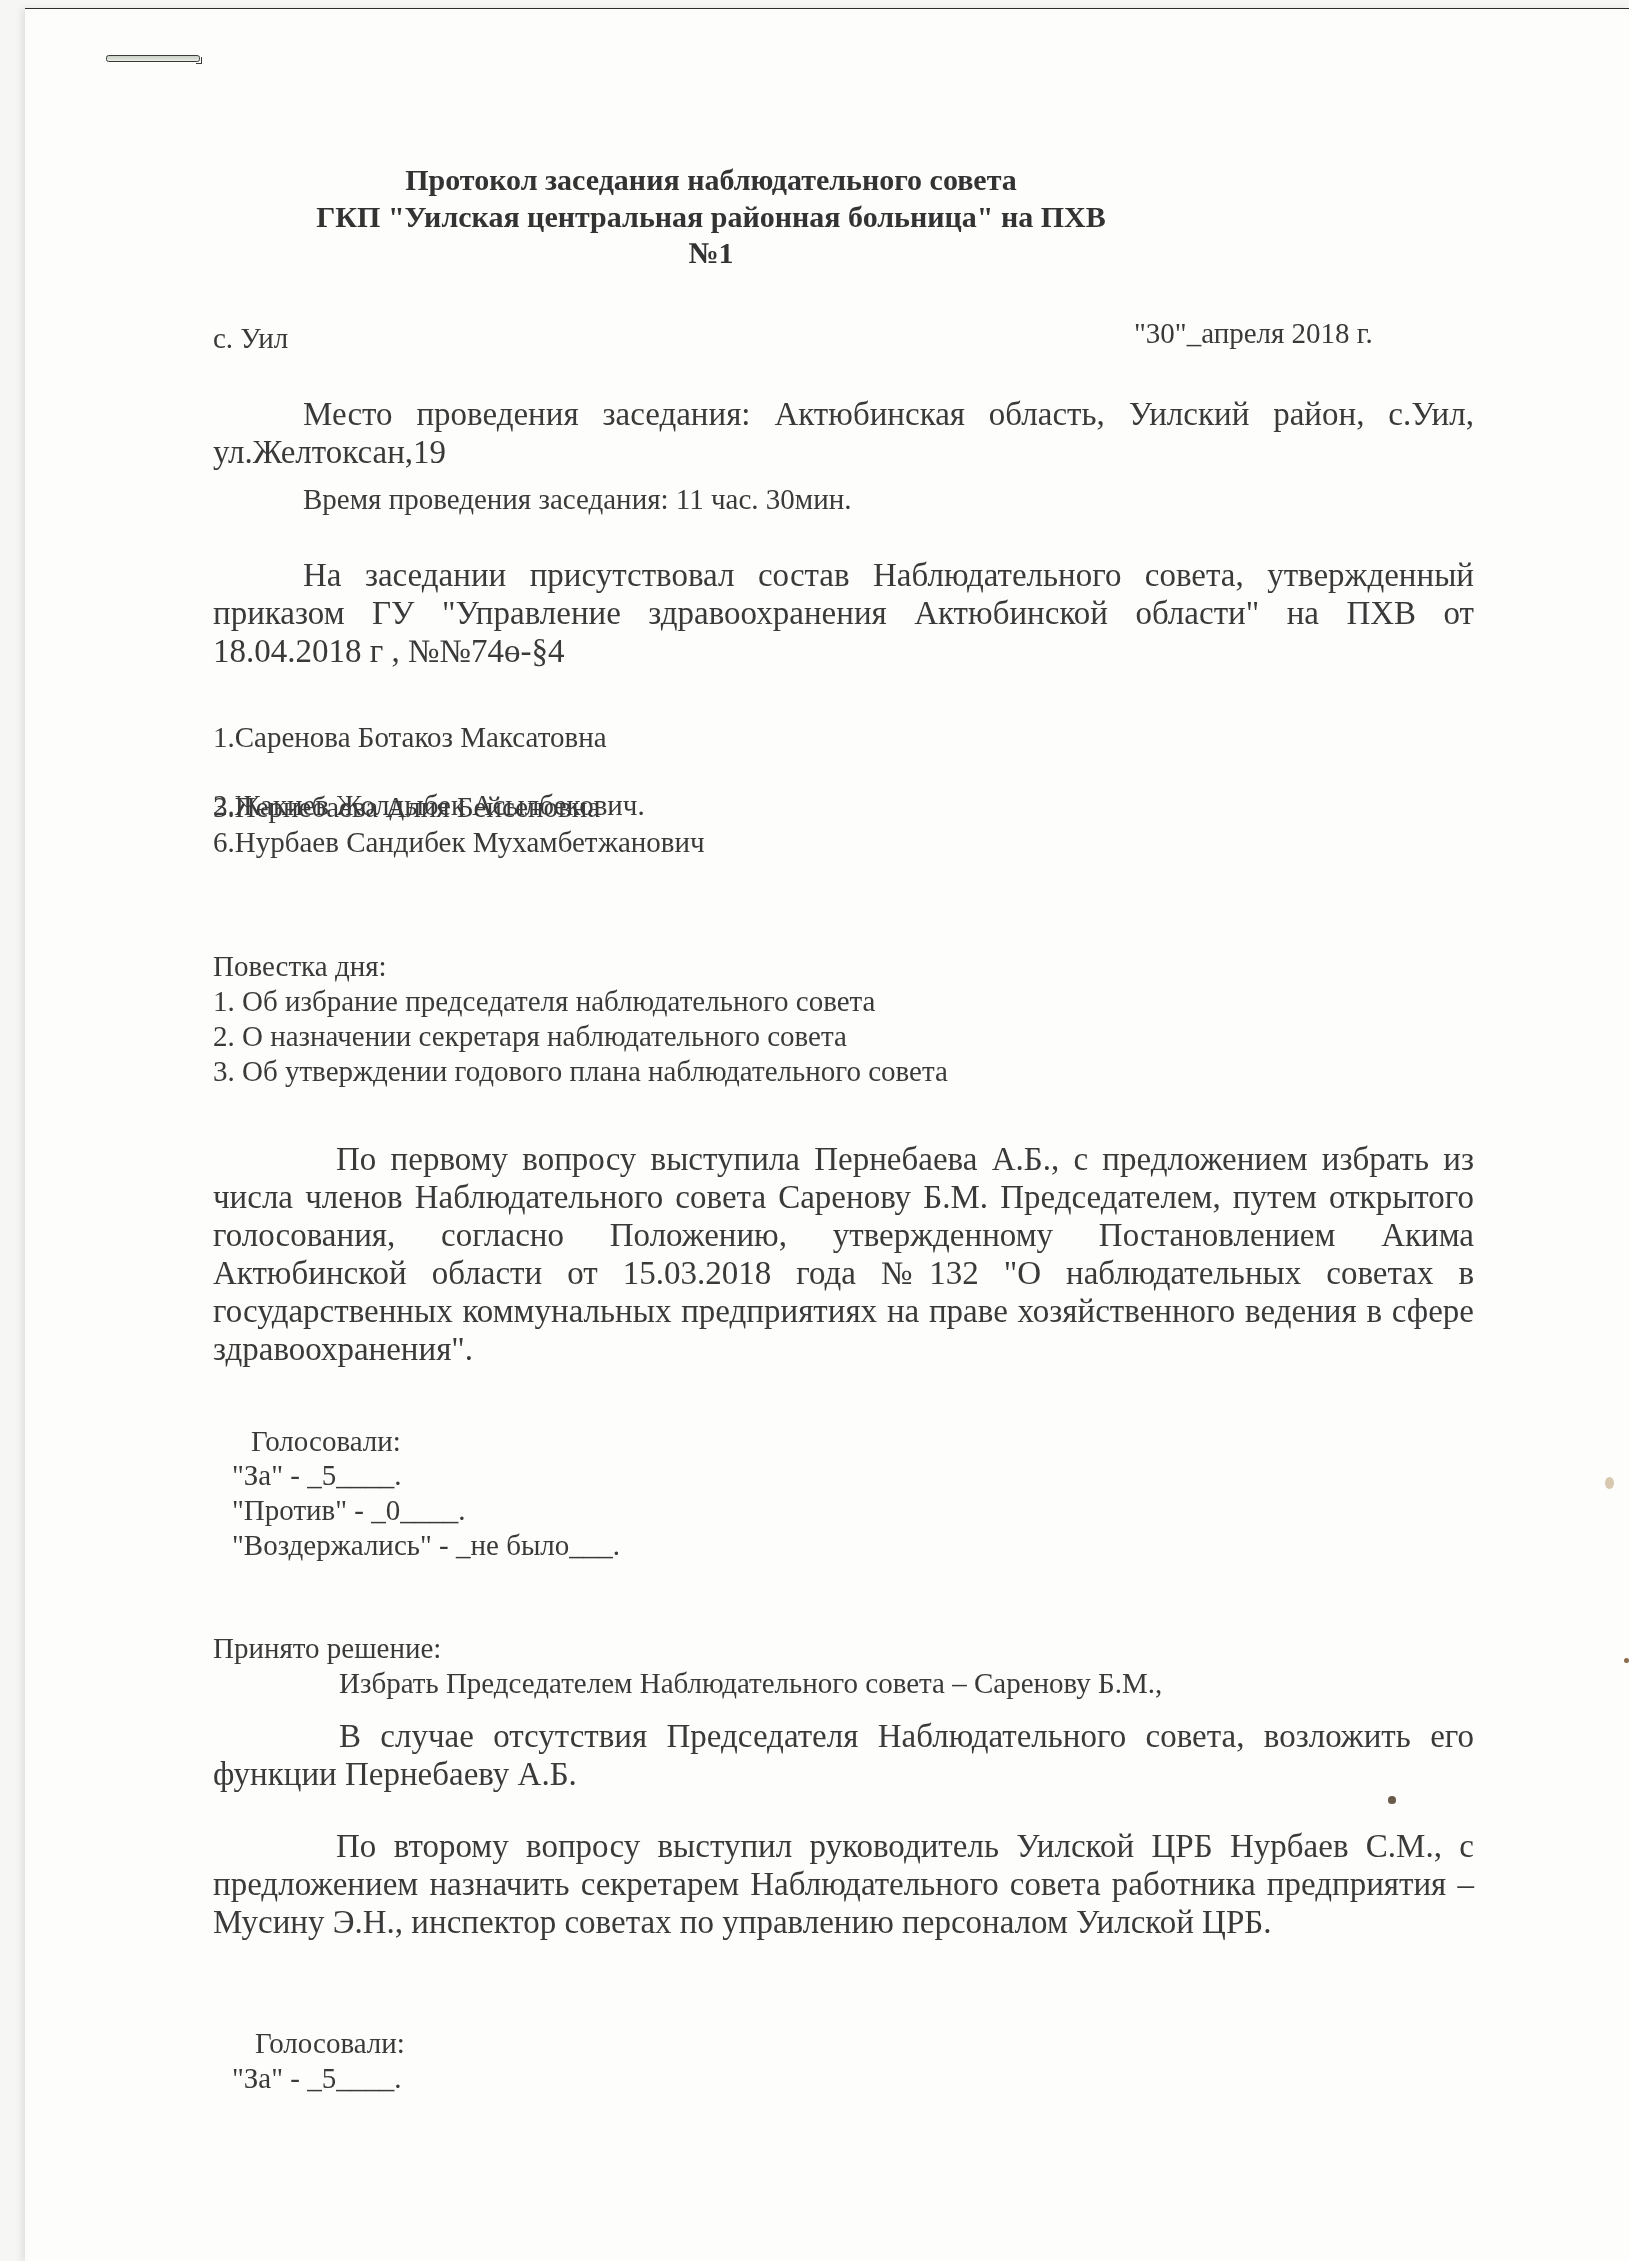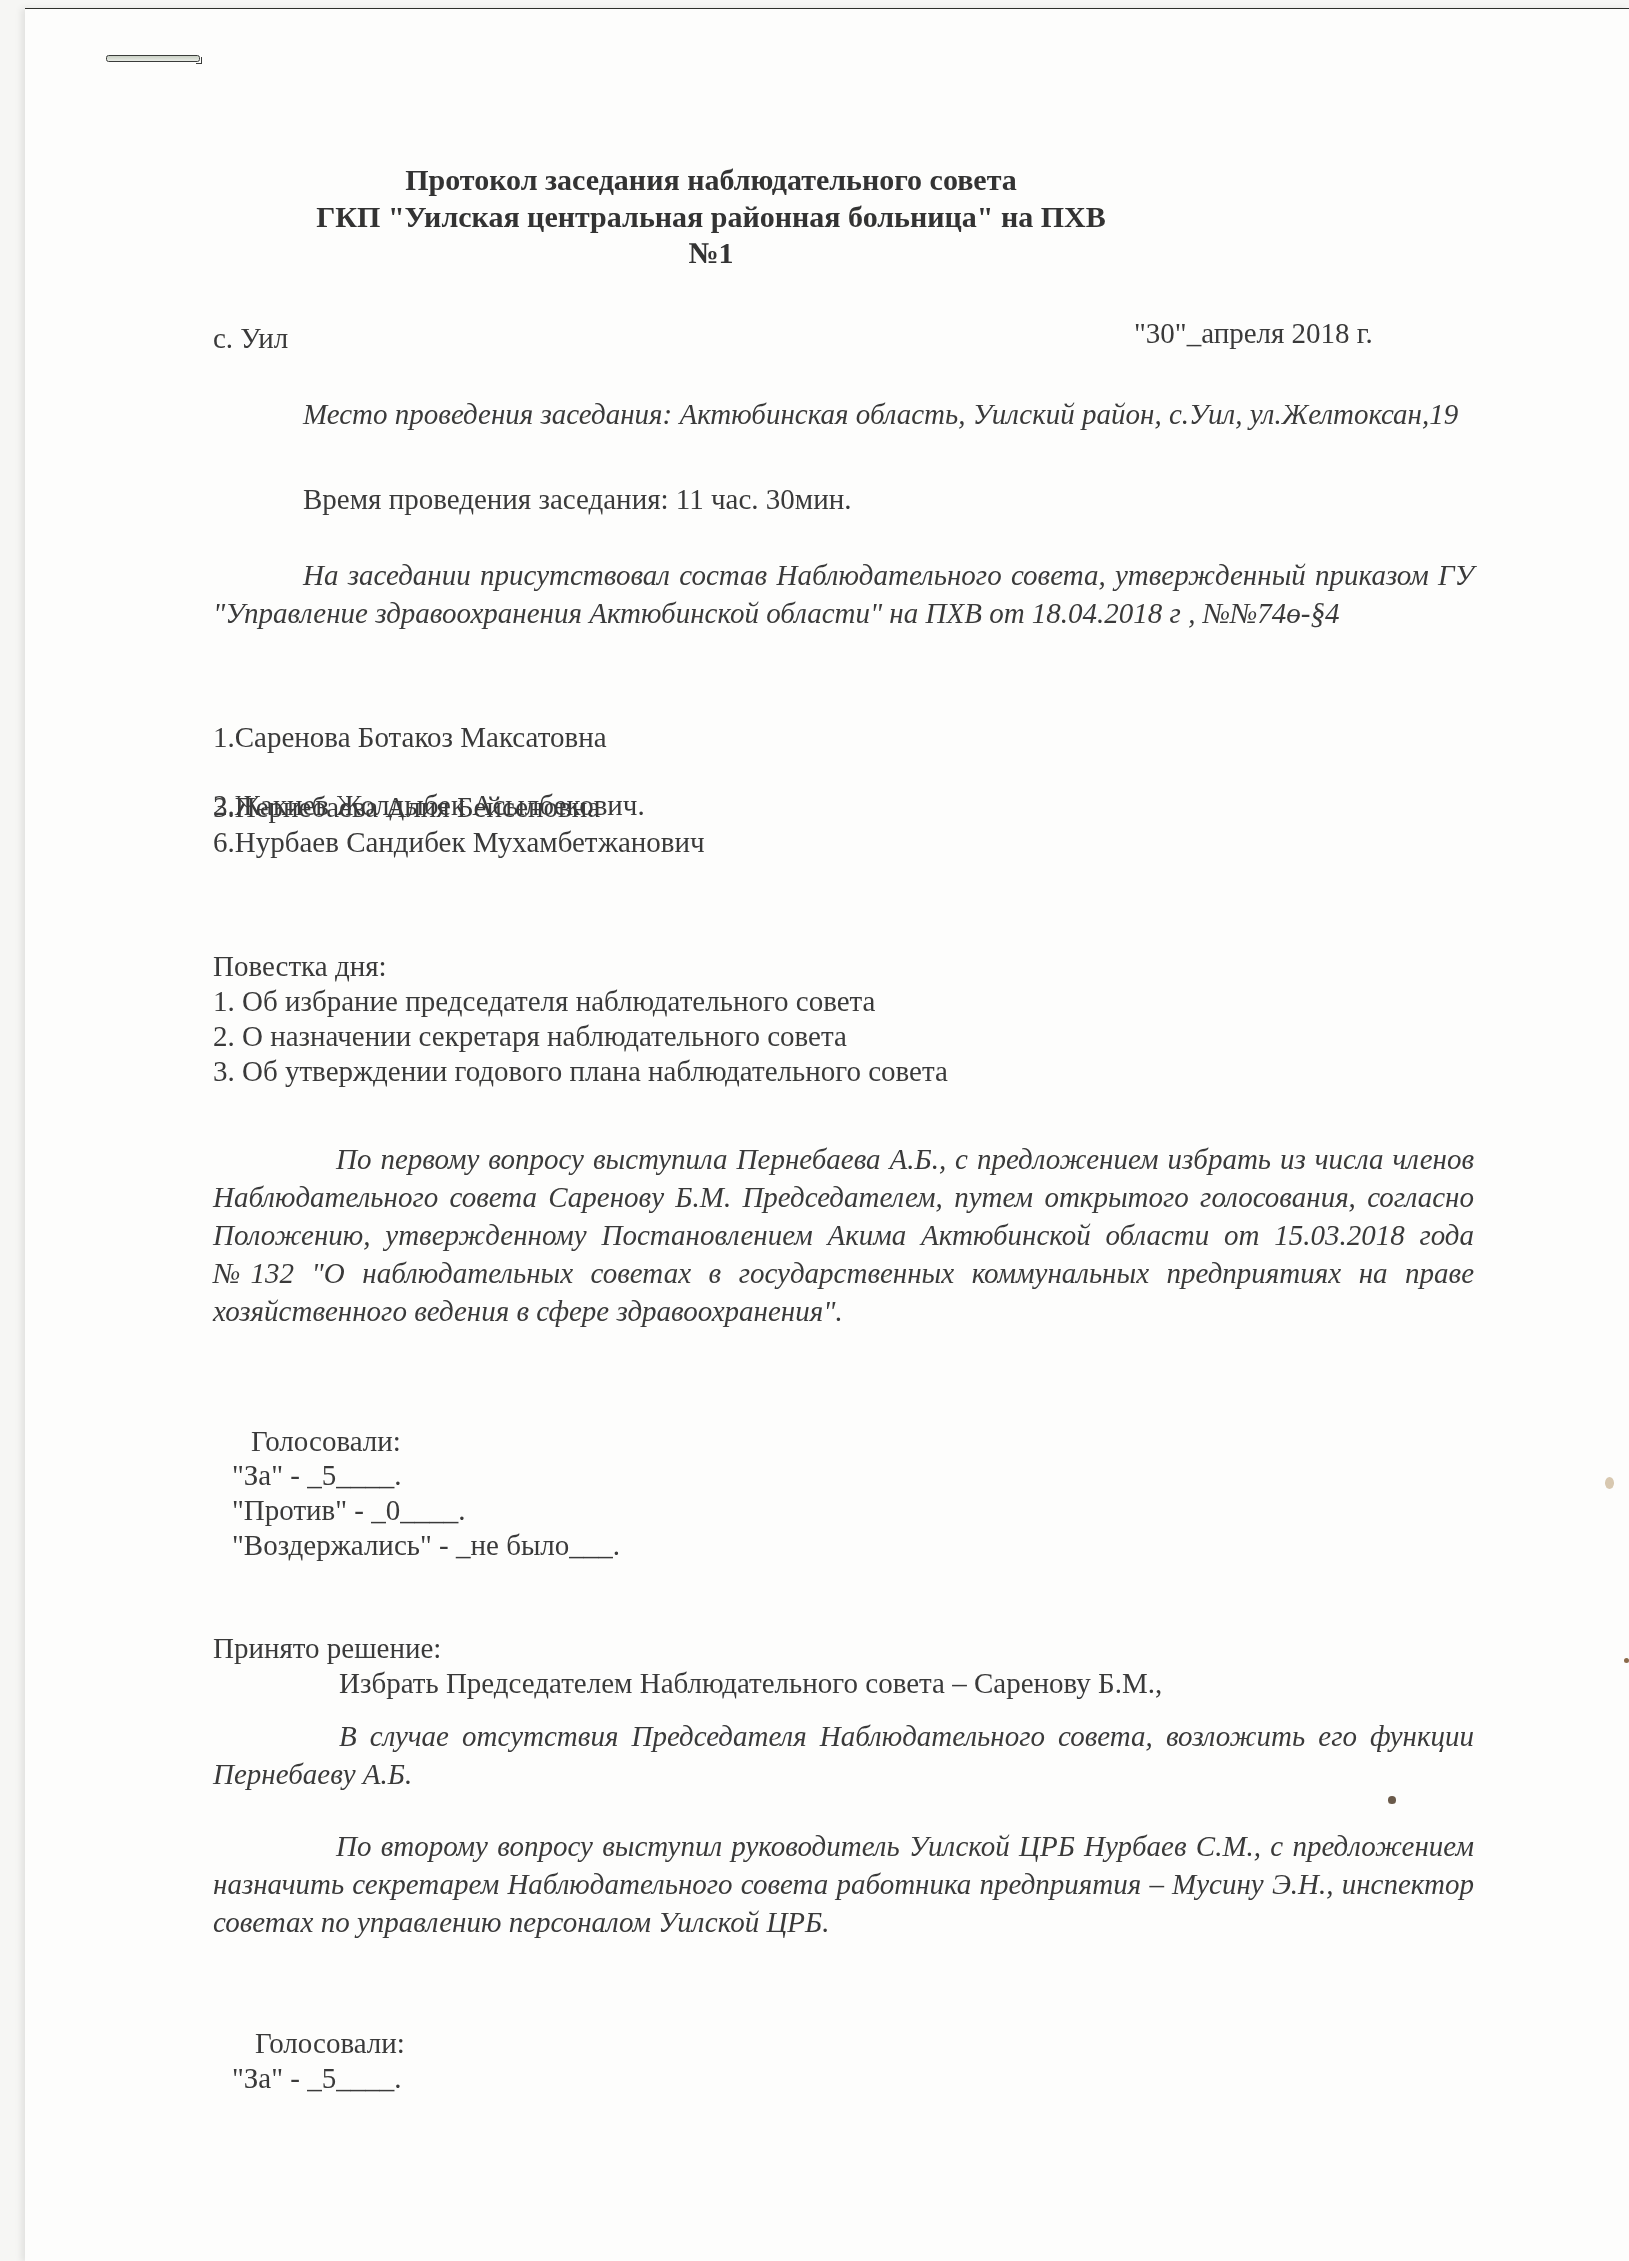--- a/index.html
+++ b/index.html
@@ -27,21 +27,21 @@
     content: ""; position: absolute; right: -3.9px; top: 1.3px;
     width: 5.2px; height: 6.4px; border: 1.9px solid #3a3c3a; border-left: none; border-top: none;
   }
   .title {
     position: absolute; left: 0; width: 1422px; text-align: center;
     font-weight: bold; font-size: 30px; line-height: 36px; color: #333;
   }
   .t { position: absolute; font-size: 29px; line-height: 35px; white-space: nowrap; }
   .justify {
     position: absolute; left: 213px; width: 1261px;
-    font-size: 29px; line-height: 38px; text-align: justify; font-style: italic;
+    font-size: 33px; line-height: 38px; text-align: justify;
   }
   .indent { text-indent: 90px; }
   .indent2 { text-indent: 123px; }
   .bold { font-weight: normal; }
   .spot { position: absolute; border-radius: 50%; }
 </style>
 </head>
 <body>
 
 <div class="page">

